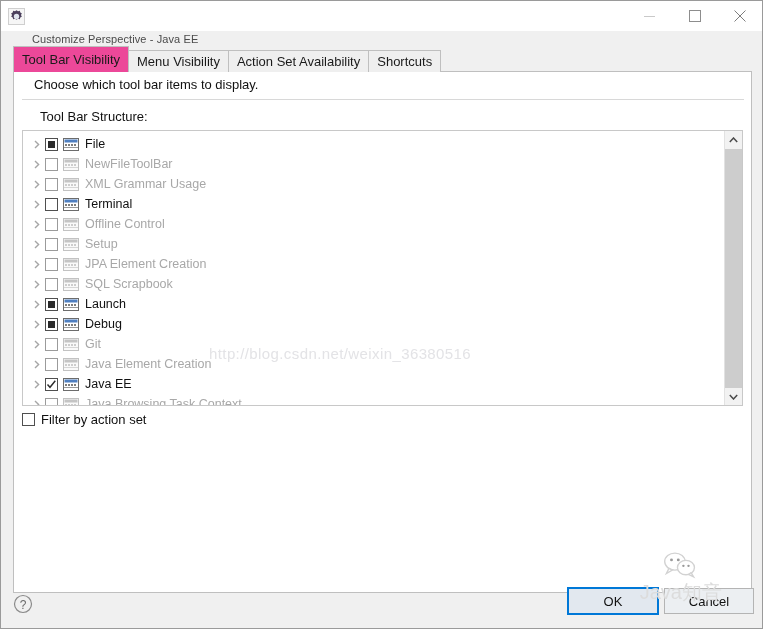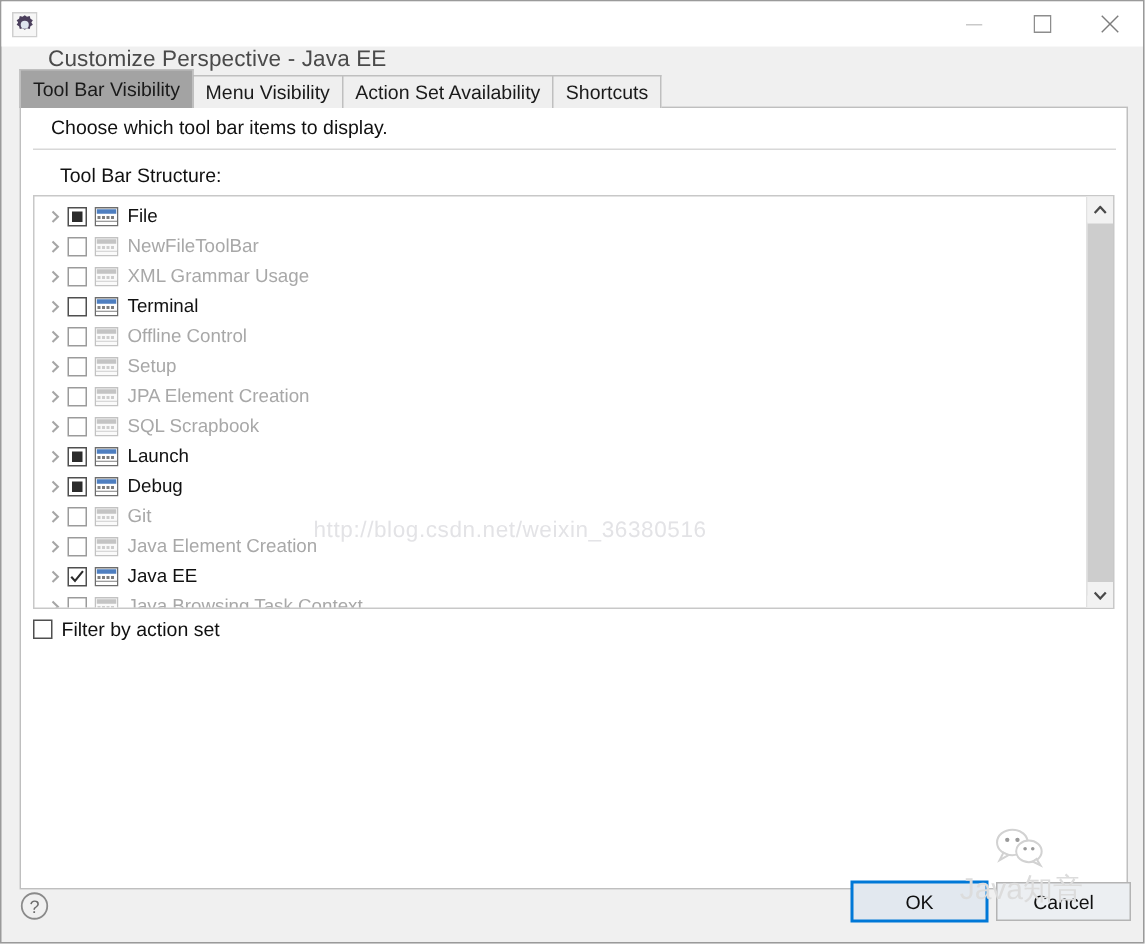--- a/index.html
+++ b/index.html
@@ -41,21 +41,21 @@
   }
   .title-icon {
     width: 17px;
     height: 17px;
     margin-left: 7px;
     margin-right: 7px;
     flex: 0 0 auto;
     display: block;
   }
   .title-text {
-    font-size: 15px;
+    font-size: 11px;
     color: #4a4a4a;
     letter-spacing: .1px;
     white-space: nowrap;
     margin-top: 46px;
   }
   .win-buttons {
     position: absolute;
     right: 0; top: 0;
     height: 30px;
     display: flex;
@@ -93,21 +93,21 @@
     font-size: 13px;
     color: #1a1a1a;
     background: #efefef;
     border: 1px solid #bfbfbf;
     border-bottom: none;
     margin-right: -1px;
     white-space: nowrap;
     box-sizing: border-box;
   }
   .tab.active {
-    background: #a3a3a3;
+    background: #ec4899;
     height: 26px;
     line-height: 25px;
     border-color: #bfbfbf;
     position: relative;
     z-index: 5;
     font-size: 13px;
   }
 
   
   .panel {

